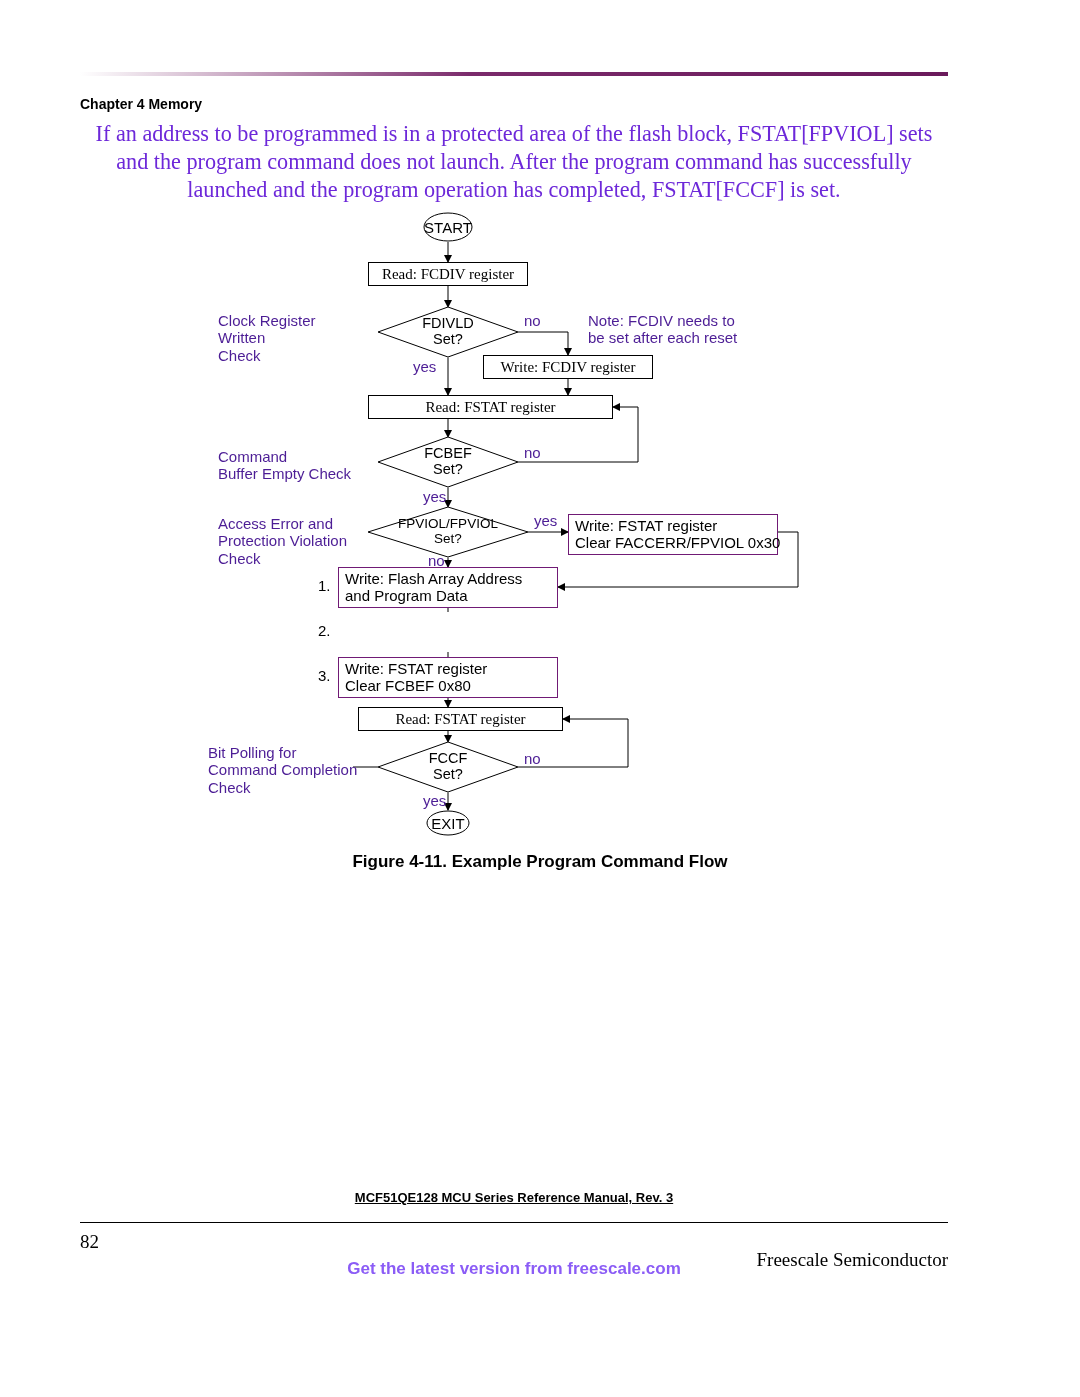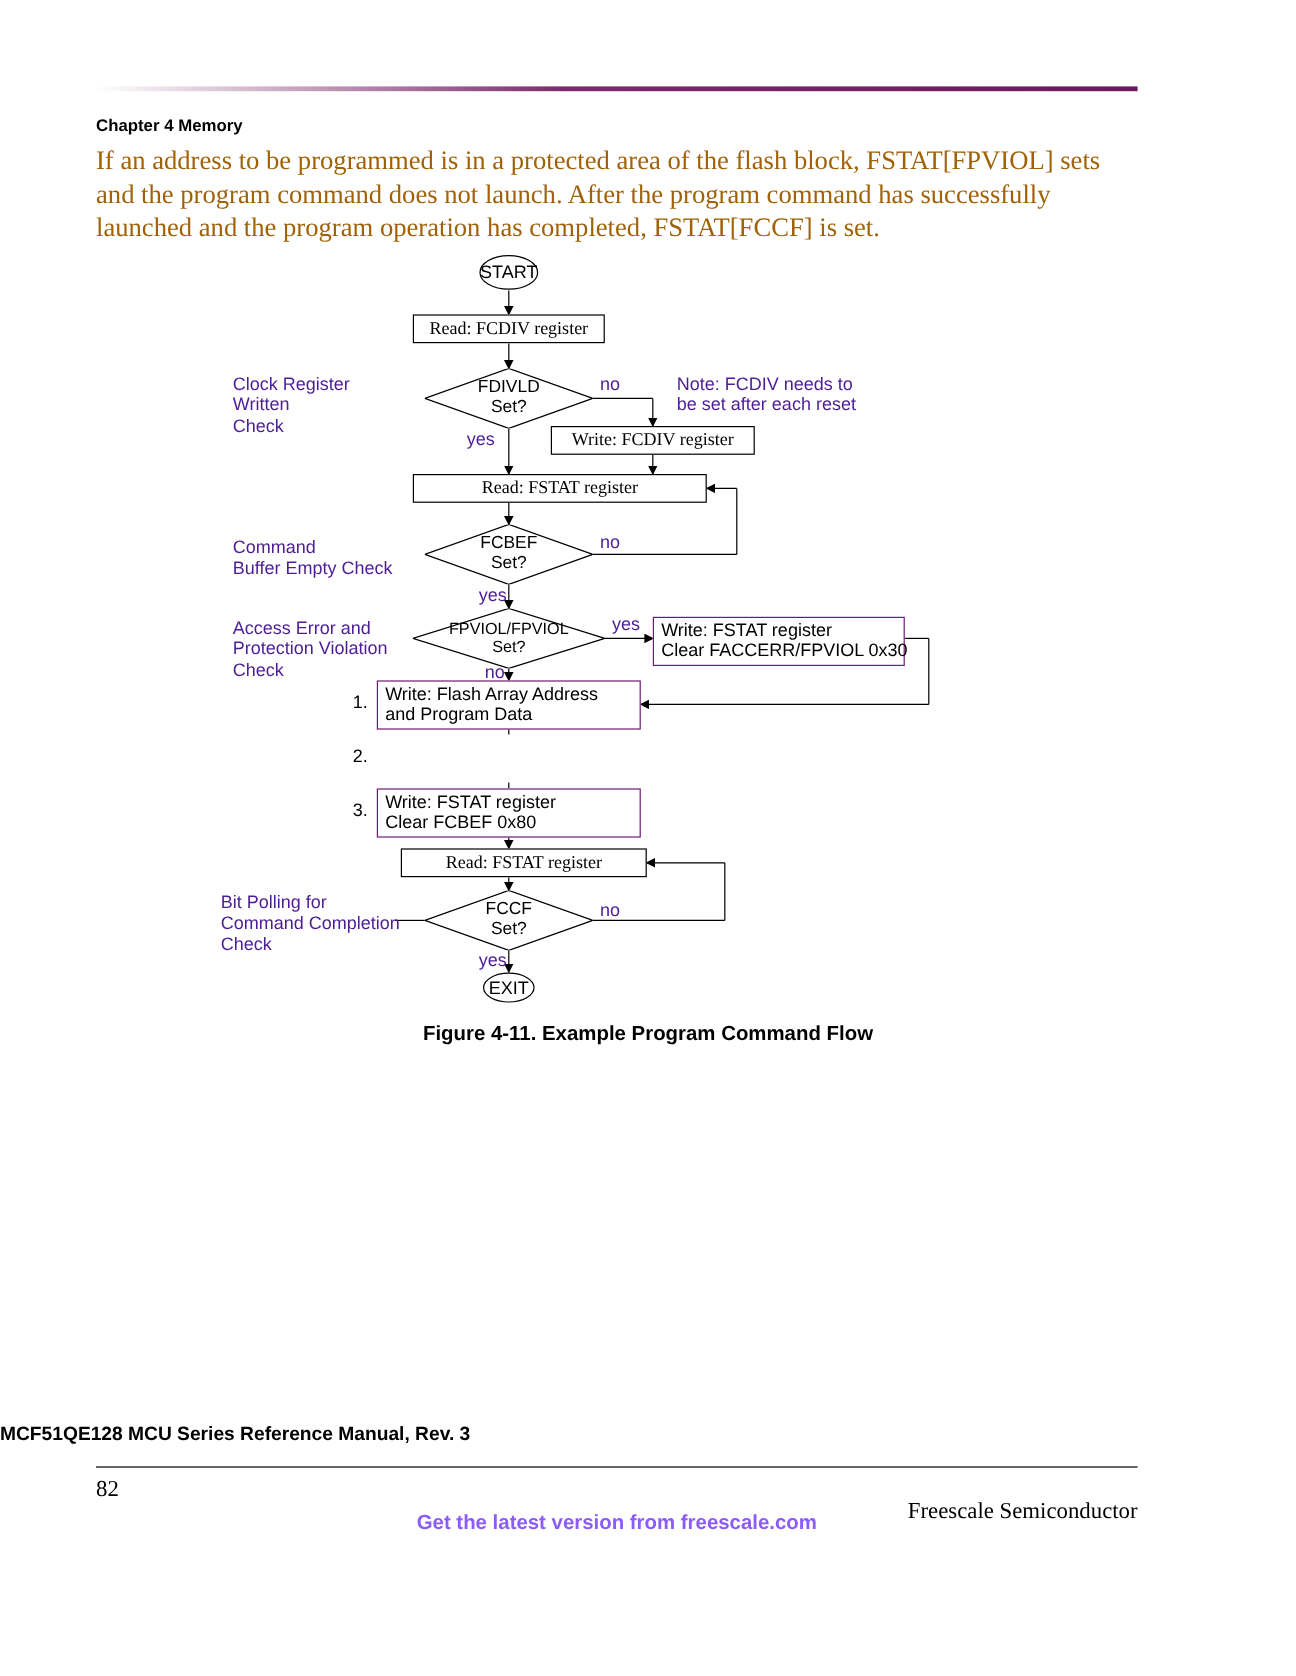--- a/index.html
+++ b/index.html
@@ -36,32 +36,33 @@
     font-size: 14px;
     color: #000;
   }
   .para {
     position: absolute;
     left: 80px;
     right: 80px;
     top: 88px;
     font-size: 22.2px;
     line-height: 1.26;
-    color: #a16207;
+    color: #6d28d9;
+    text-align: center;
   }
   .figure-wrap {
     position: absolute;
     left: 0;
     top: 180px;
     width: 1080px;
     height: 640px;
   }
   .flow {
     position: absolute;
-    left: 184px;
+    left: 208px;
     top: 0;
     width: 700px;
     height: 640px;
   }
   .label {
     font-family: Arial, Helvetica, sans-serif;
     font-size: 15px;
     position: absolute;
     color: #4c1d95;
   }
@@ -139,24 +140,25 @@
     left: 80px;
     right: 80px;
     bottom: 206px;
     border-bottom: 1px solid #000;
   }
   .footer-center {
     position: absolute;
     left: 0;
     right: 0;
     bottom: 224px;
-    text-align: left;
+    text-align: center;
     font-family: Arial, Helvetica, sans-serif;
     font-weight: bold;
-    font-size: 16px;
+    font-size: 13px;
+    text-decoration: underline;
   }
   .footer-page {
     position: absolute;
     left: 80px;
     bottom: 176px;
     font-size: 19px;
   }
   .footer-right {
     position: absolute;
     right: 80px;

